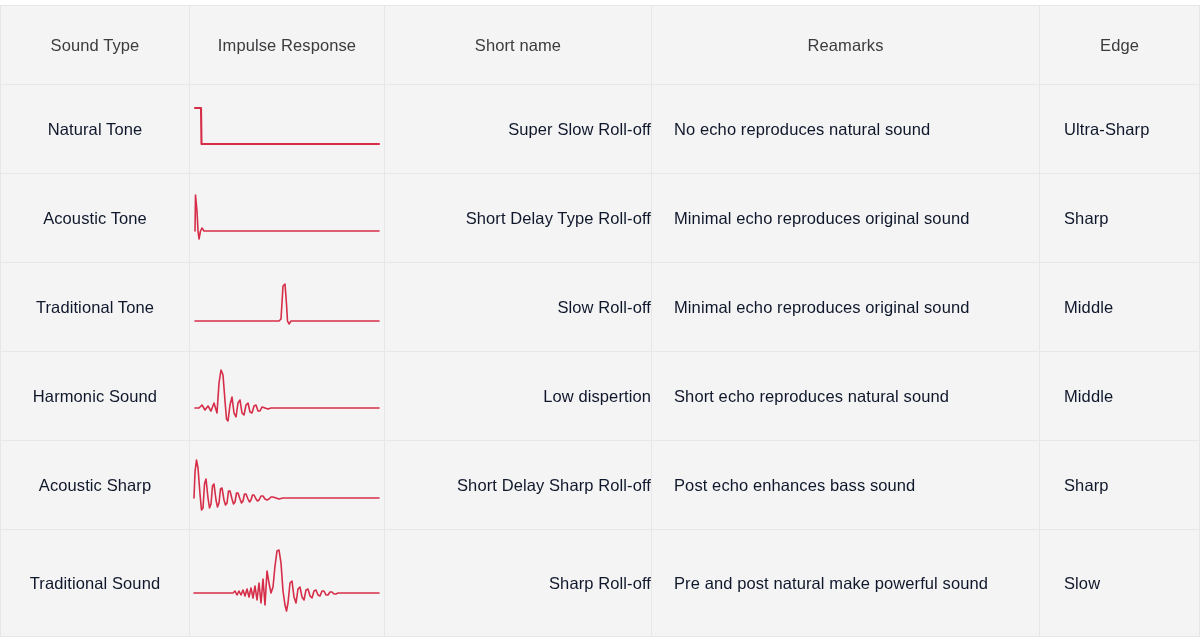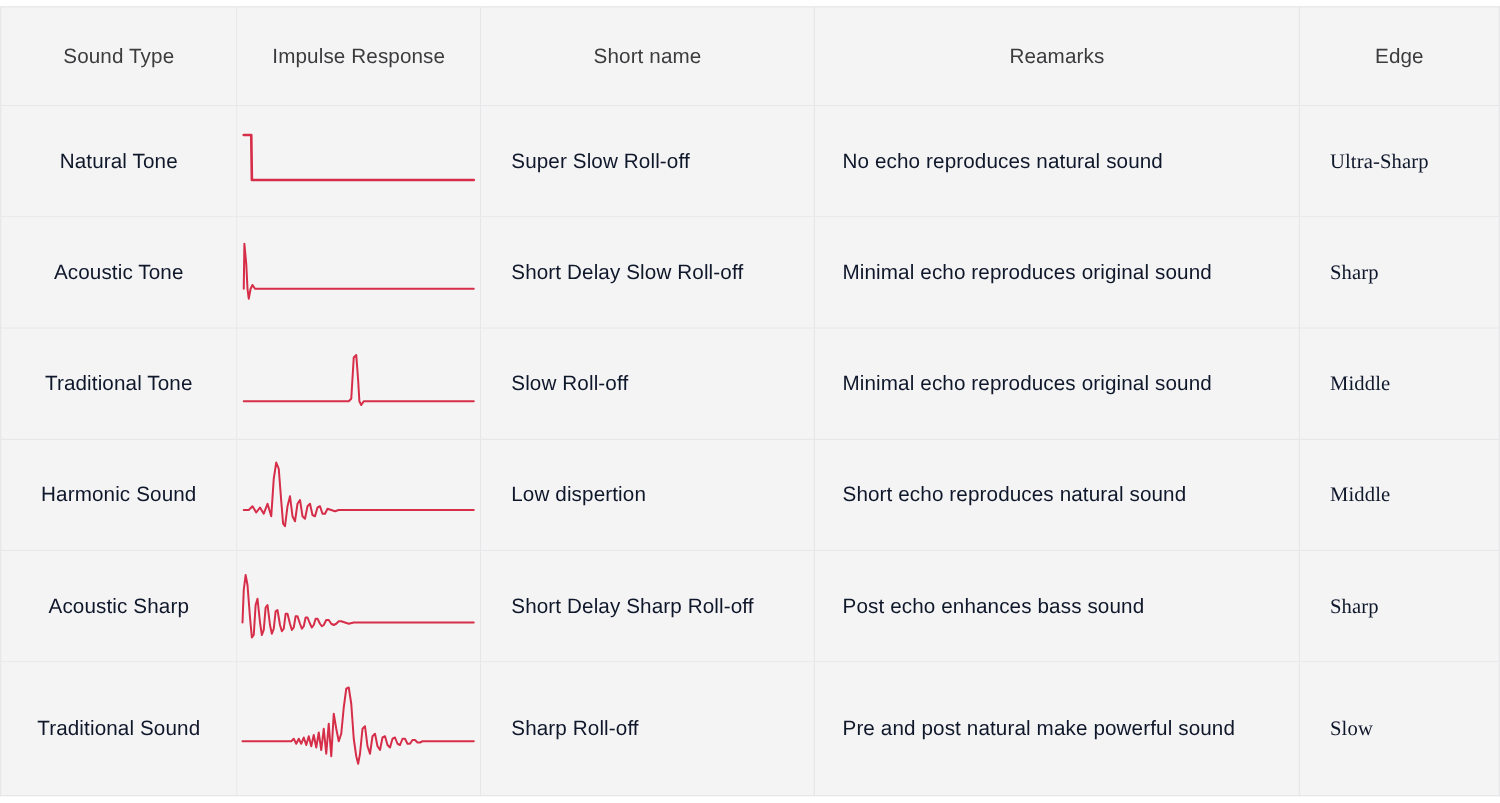--- a/index.html
+++ b/index.html
@@ -62,31 +62,30 @@
   .col-filter { width: 267px; }
   .col-remark { width: 388px; }
   .col-edge   { width: 160px; }
 
   td.cell-sound {
     text-align: center;
     padding: 0 12px;
     line-height: 1.35;
   }
   td.cell-filter {
-    text-align: left;
+    text-align: right;
     padding: 0 0 0 24px;
   }
   td.cell-remark {
     text-align: left;
     padding: 0 0 0 22px;
   }
   td.cell-edge {
     text-align: left;
     padding: 0 0 0 24px;
-    font-family: Liberation Serif, serif;
   }
   td.cell-impulse {
     padding: 0;
     text-align: center;
   }
   td.cell-impulse svg {
     display: block;
     margin: 0 auto;
   }
   .wave-path {
@@ -133,21 +132,21 @@
         <td class="cell-edge">Ultra-Sharp</td>
       </tr>
 
       <tr>
         <td class="cell-sound">Acoustic Tone</td>
         <td class="cell-impulse">
           <svg width="192" height="86" viewBox="0 0 192 86">
             <path class="wave-path" d="M4,56 L4.5,20 L6,36 L7,56 L8,64 L9.5,56 L11,53 L13,56 L188,56"></path>
           </svg>
         </td>
-        <td class="cell-filter">Short Delay Slow Roll-off</td>
+        <td class="cell-filter">Short Delay Type Roll-off</td>
         <td class="cell-remark">Minimal echo reproduces original sound</td>
         <td class="cell-edge">Sharp</td>
       </tr>
 
       <tr>
         <td class="cell-sound">Traditional Tone</td>
         <td class="cell-impulse">
           <svg width="192" height="86" viewBox="0 0 192 86">
             <path class="wave-path" d="M4,57 L88,57 L90,55 L92,22 L94,20 L95.5,40 L96.5,57 L98,60 L100,57 L188,57"></path>
           </svg>

